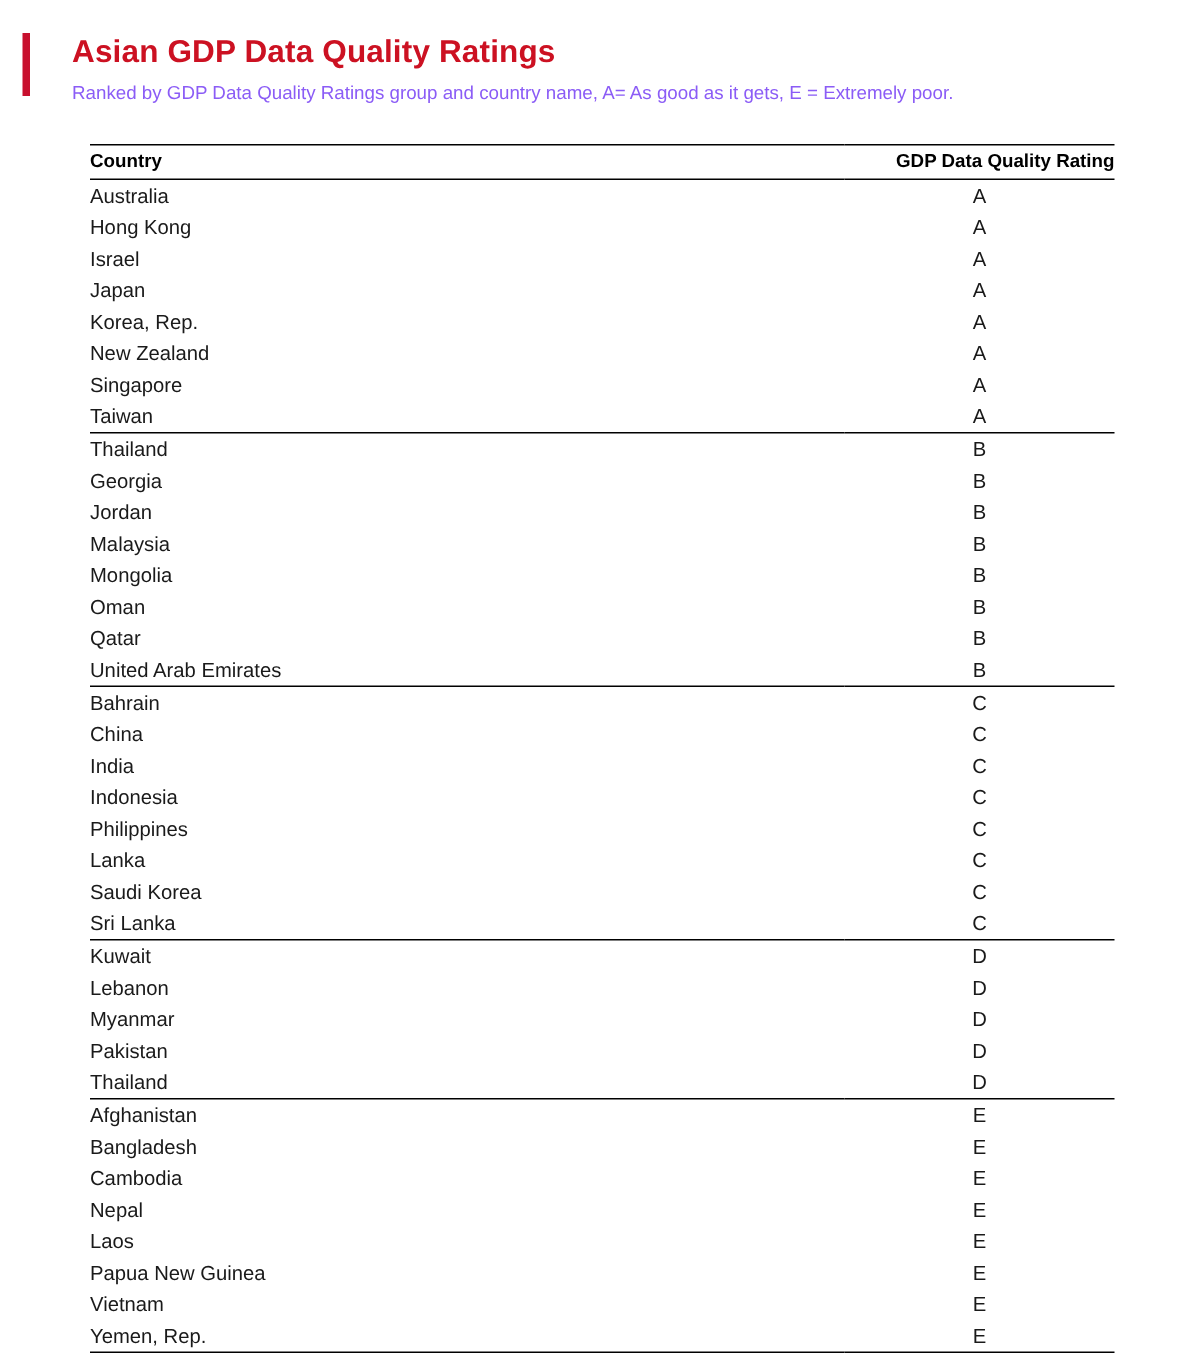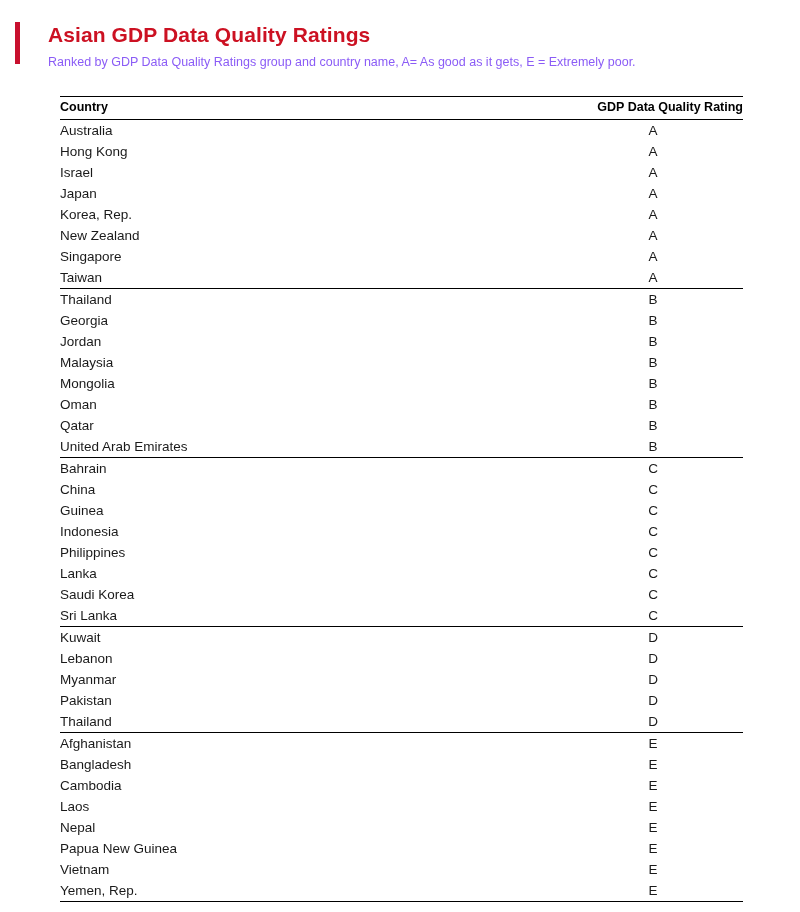--- a/index.html
+++ b/index.html
@@ -188,21 +188,21 @@
           </tr>
           <tr>
             <td class="country-cell">Bahrain</td>
             <td class="rating-cell">C</td>
           </tr>
           <tr>
             <td class="country-cell">China</td>
             <td class="rating-cell">C</td>
           </tr>
           <tr>
-            <td class="country-cell">Guinea</td>
+            <td class="country-cell">India</td>
             <td class="rating-cell">C</td>
           </tr>
           <tr>
             <td class="country-cell">Indonesia</td>
             <td class="rating-cell">C</td>
           </tr>
           <tr>
             <td class="country-cell">Philippines</td>
             <td class="rating-cell">C</td>
           </tr>
@@ -244,25 +244,25 @@
           </tr>
           <tr>
             <td class="country-cell">Bangladesh</td>
             <td class="rating-cell">E</td>
           </tr>
           <tr>
             <td class="country-cell">Cambodia</td>
             <td class="rating-cell">E</td>
           </tr>
           <tr>
+            <td class="country-cell">Nepal</td>
+            <td class="rating-cell">E</td>
+          </tr>
+          <tr>
             <td class="country-cell">Laos</td>
-            <td class="rating-cell">E</td>
-          </tr>
-          <tr>
-            <td class="country-cell">Nepal</td>
             <td class="rating-cell">E</td>
           </tr>
           <tr>
             <td class="country-cell">Papua New Guinea</td>
             <td class="rating-cell">E</td>
           </tr>
           <tr>
             <td class="country-cell">Vietnam</td>
             <td class="rating-cell">E</td>
           </tr>

